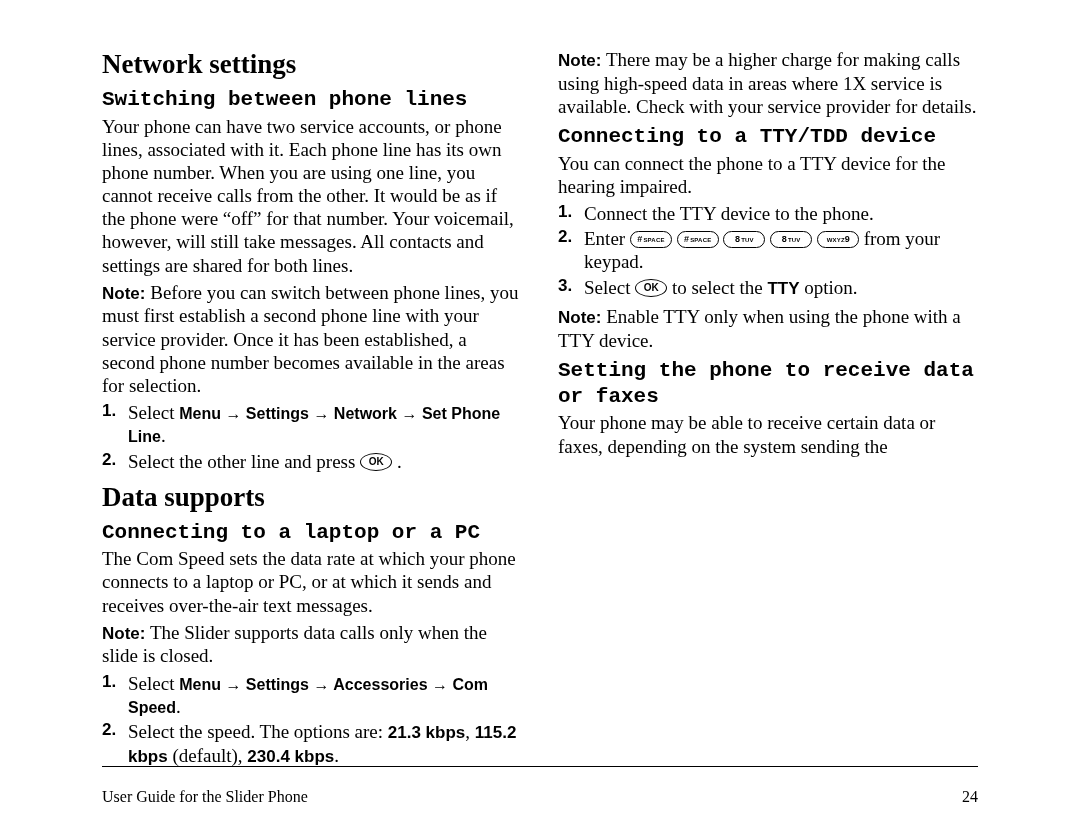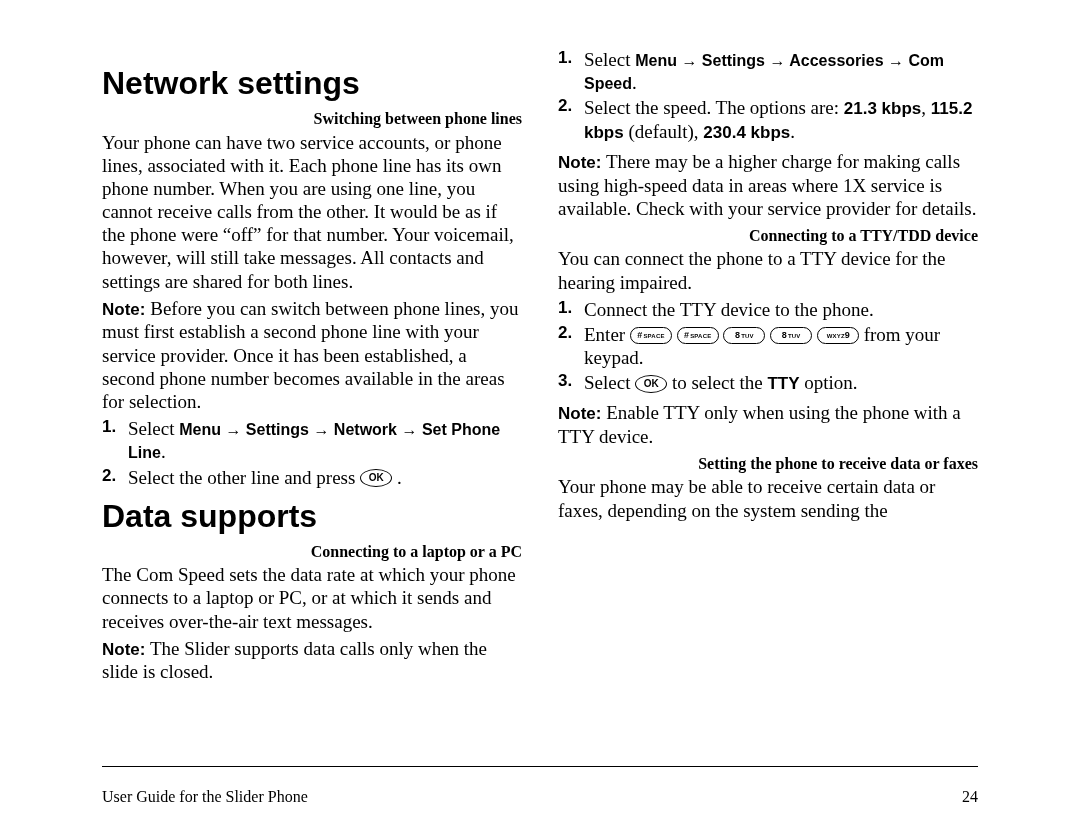--- a/index.html
+++ b/index.html
@@ -24,30 +24,29 @@
   .cols{
     column-count:2;
     column-gap:var(--gutter);
     column-fill:auto;
     height:720px;
   }
   .cols > *{break-inside:avoid-column;}
   .allow-break{break-inside:auto !important;}
 
   h1{
-    font-family:Liberation Sans, sans-serif;
-    font-weight:700; font-size:32px;
-    margin:16px 0 4px 0;
+    font-family:Liberation Serif, serif;
+    font-weight:700; font-size:27px;
+    margin:0 0 4px 0;
   }
   h1.tight-top{margin-top:8px;}
   h2{
-    font-family:Liberation Serif, serif;
-    font-weight:700; font-size:16px;
+    font-family:Liberation Mono, monospace;
+    font-weight:700; font-size:21px;
     margin:6px 0 2px 0;
-    text-align:right;
   }
   p{margin:0 0 4px 0;}
   .note-lead{font-family:Arial,Helvetica,sans-serif;font-weight:700;font-size:17px;}
   .sans-bold{font-family:Arial,Helvetica,sans-serif;font-weight:700;font-size:17px;}
   .sans-bold-sm{font-family:Arial,Helvetica,sans-serif;font-weight:700;font-size:16px;}
 
   ol.steps{list-style:none;padding:0;margin:4px 0 6px 0;}
   ol.steps li{display:flex;gap:10px;margin:2px 0;}
   ol.steps li .num{font-family:Arial,Helvetica,sans-serif;font-weight:700;font-size:17px;min-width:16px;}
   ol.steps li .body{flex:1;}

